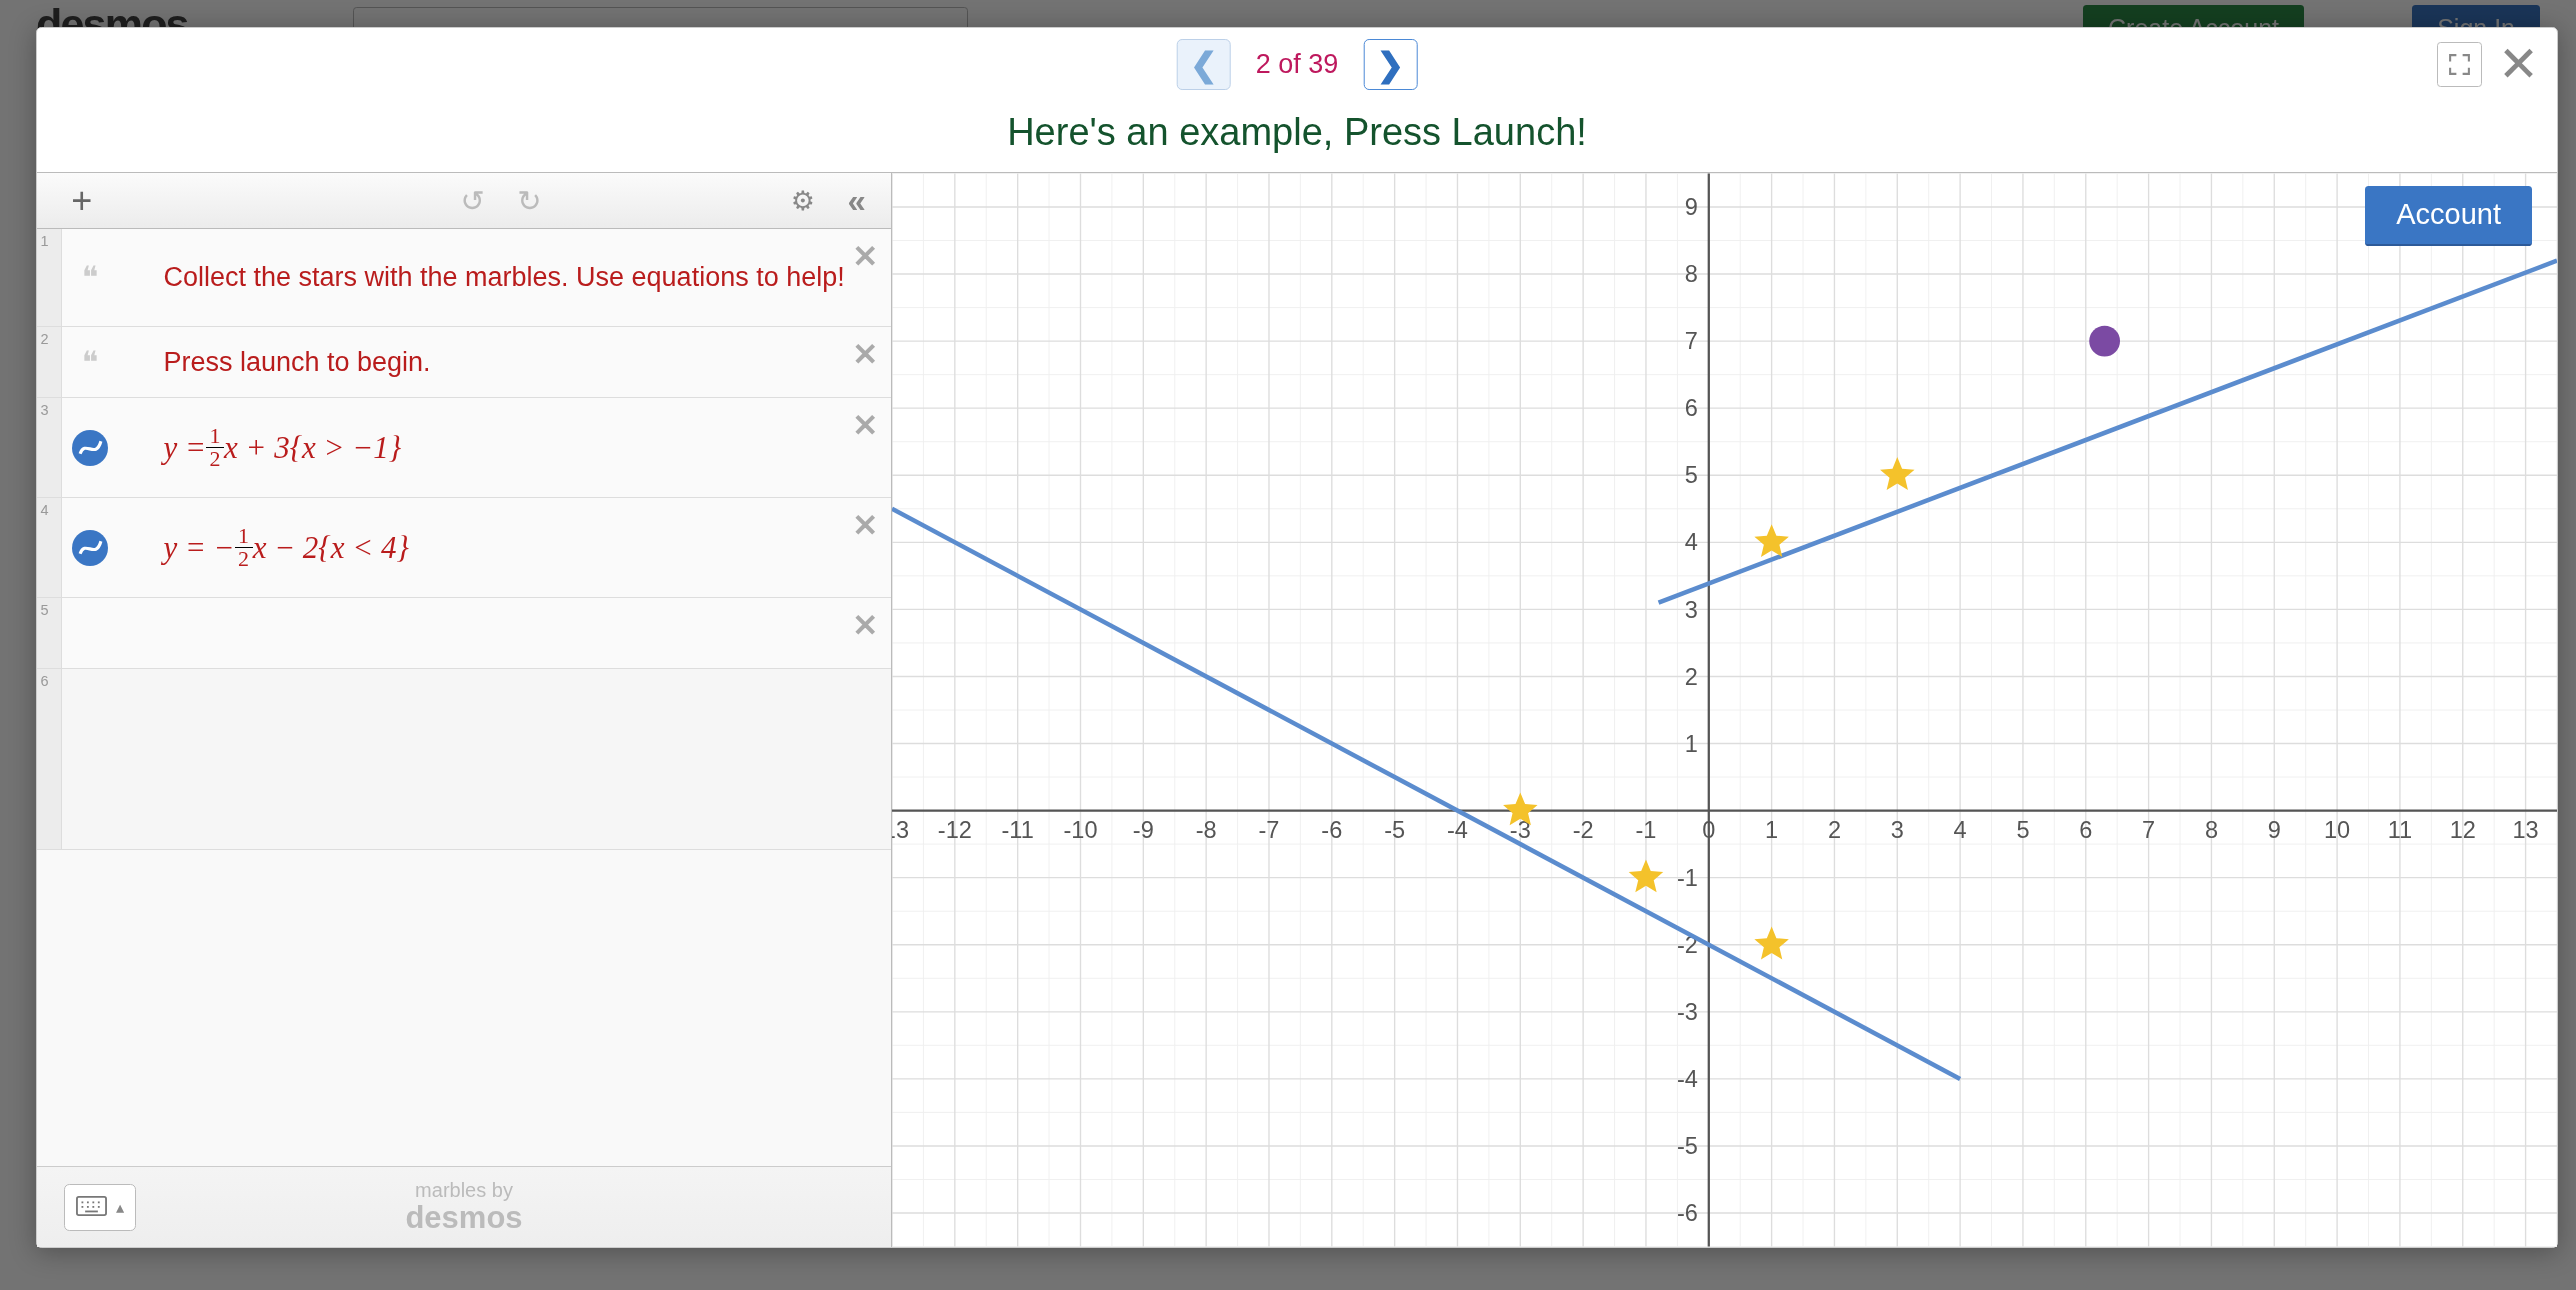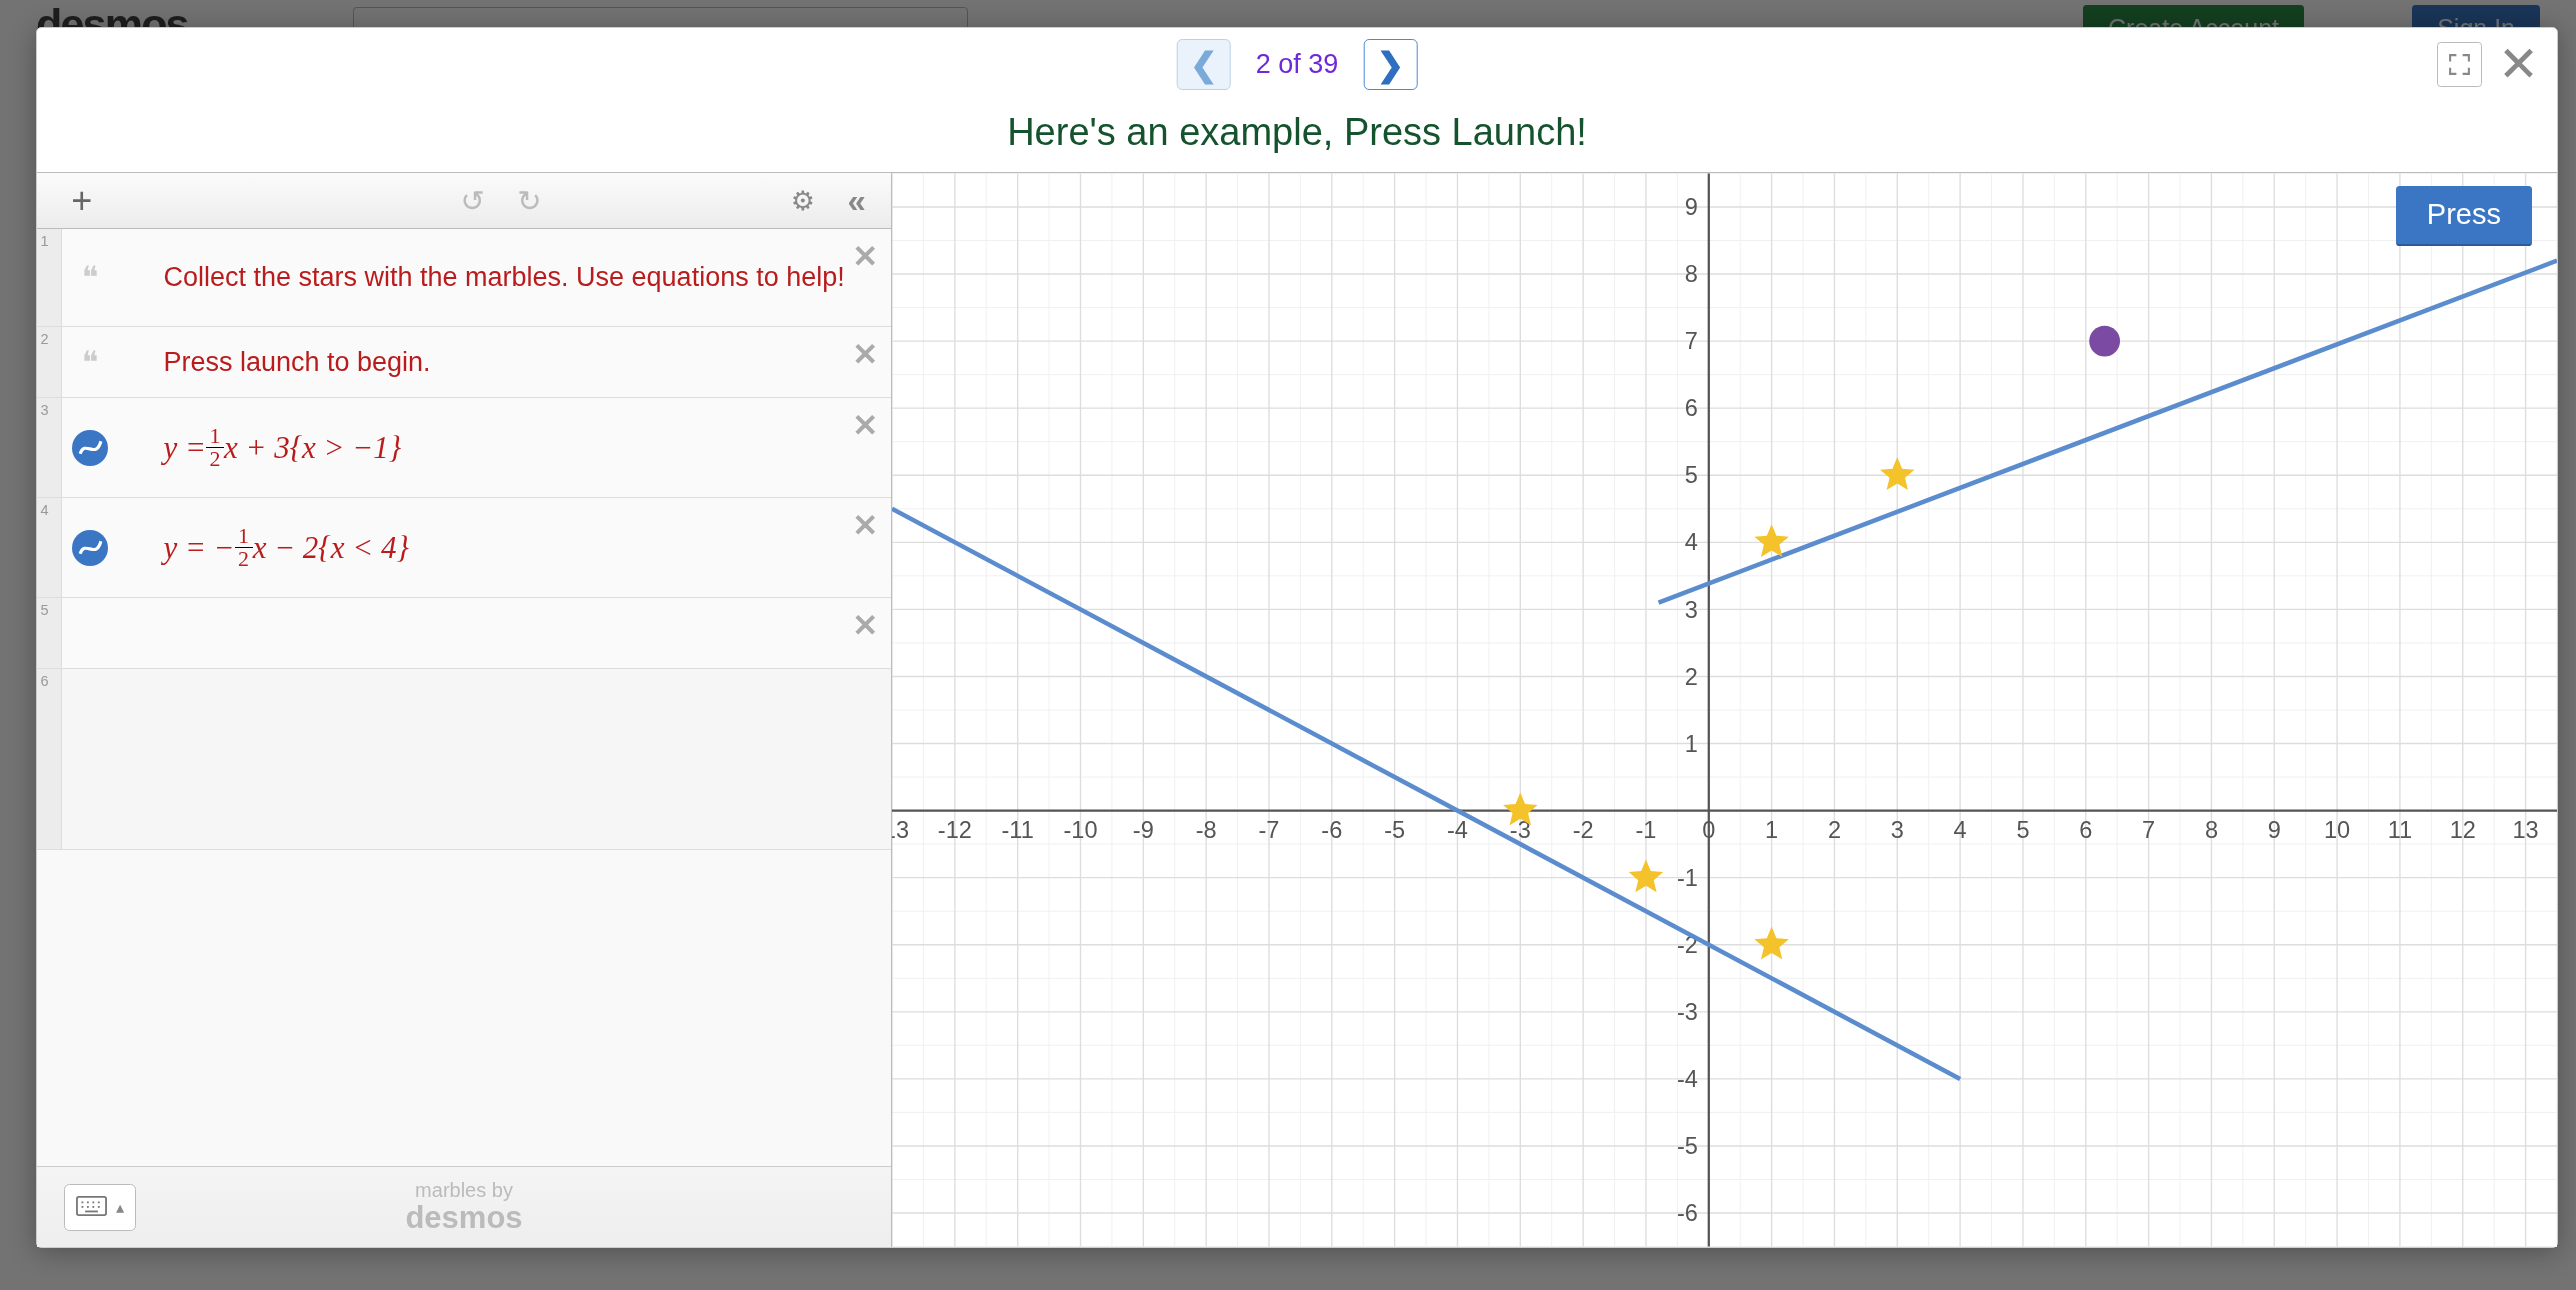--- a/index.html
+++ b/index.html
@@ -15,21 +15,21 @@
 
 
 .modal { position: fixed; top: 27px; left: 36px; right: 18px; bottom: 42px; background: #fff; border: 1.8px solid #ccc; border-radius: 5.4px; z-index: 2; display: flex; flex-direction: column; box-shadow: 0 3.6px 27px rgba(0,0,0,0.3); }
 
 
 .modal-header { height: 72px; display: flex; align-items: center; padding: 0 27px; position: relative; }
 .preview-label { color: #aaa; font-size: 38px; font-weight: 300; letter-spacing: 0.5px; }
 .pager { position: absolute; left: 50%; transform: translateX(-50%); display: flex; align-items: center; gap: 25px; }
 .pager-btn { width: 54px; height: 51px; border: 1.8px solid #4b89d6; border-radius: 5.4px; display: flex; align-items: center; justify-content: center; color: #2f6fbf; font-size: 33px; font-weight: 700; cursor: pointer; }
 .pager-btn.prev { border-color: #bcd0e8; background: #eaf2fb; color: #7ba9d8; }
-.pager-count { color: #6d28d9; font-size: 27px; }
+.pager-count { color: #be185d; font-size: 27px; }
 .header-right { position: absolute; right: 18px; display: flex; align-items: center; gap: 16.3px; }
 .expand-btn { width: 45px; height: 45px; border: 1.8px solid #bbb; border-radius: 3.6px; display:flex; align-items:center; justify-content:center; cursor:pointer; color:#888;}
 .expand-btn svg { width: 25px; height: 25px; }
 .close-btn { font-size: 49px; color: #888; cursor: pointer; line-height: 1; }
 
 
 .activity-title { text-align: center; font-size: 38px; color: #14532d; padding: 11px 0 18px; font-weight: 400; }
 
 
 .body-row { flex: 1; display: flex; border-top: 1.8px solid #bbb; min-height: 0; }
@@ -223,21 +223,21 @@
         <div class="powered">
           <span class="small">marbles by</span>
           <span class="desmos">desmos</span>
         </div>
         <div class="kbd-spacer"></div>
         <div style="width:72px"></div>
       </div>
     </div>
 
     <div class="graph-panel">
-      <button class="launch-btn">Press</button>
+      <button class="launch-btn">Account</button>
       <svg class="graph-svg" id="graph-svg" viewBox="0 0 1837 1184">
           <line x1="34.660377358490564" y1="0" x2="34.660377358490564" y2="1184" class="grid-minor"></line>
           <line x1="103.98113207547169" y1="0" x2="103.98113207547169" y2="1184" class="grid-minor"></line>
           <line x1="173.30188679245282" y1="0" x2="173.30188679245282" y2="1184" class="grid-minor"></line>
           <line x1="242.62264150943395" y1="0" x2="242.62264150943395" y2="1184" class="grid-minor"></line>
           <line x1="311.9433962264151" y1="0" x2="311.9433962264151" y2="1184" class="grid-minor"></line>
           <line x1="381.2641509433962" y1="0" x2="381.2641509433962" y2="1184" class="grid-minor"></line>
           <line x1="450.58490566037733" y1="0" x2="450.58490566037733" y2="1184" class="grid-minor"></line>
           <line x1="519.9056603773585" y1="0" x2="519.9056603773585" y2="1184" class="grid-minor"></line>
           <line x1="589.2264150943396" y1="0" x2="589.2264150943396" y2="1184" class="grid-minor"></line>

